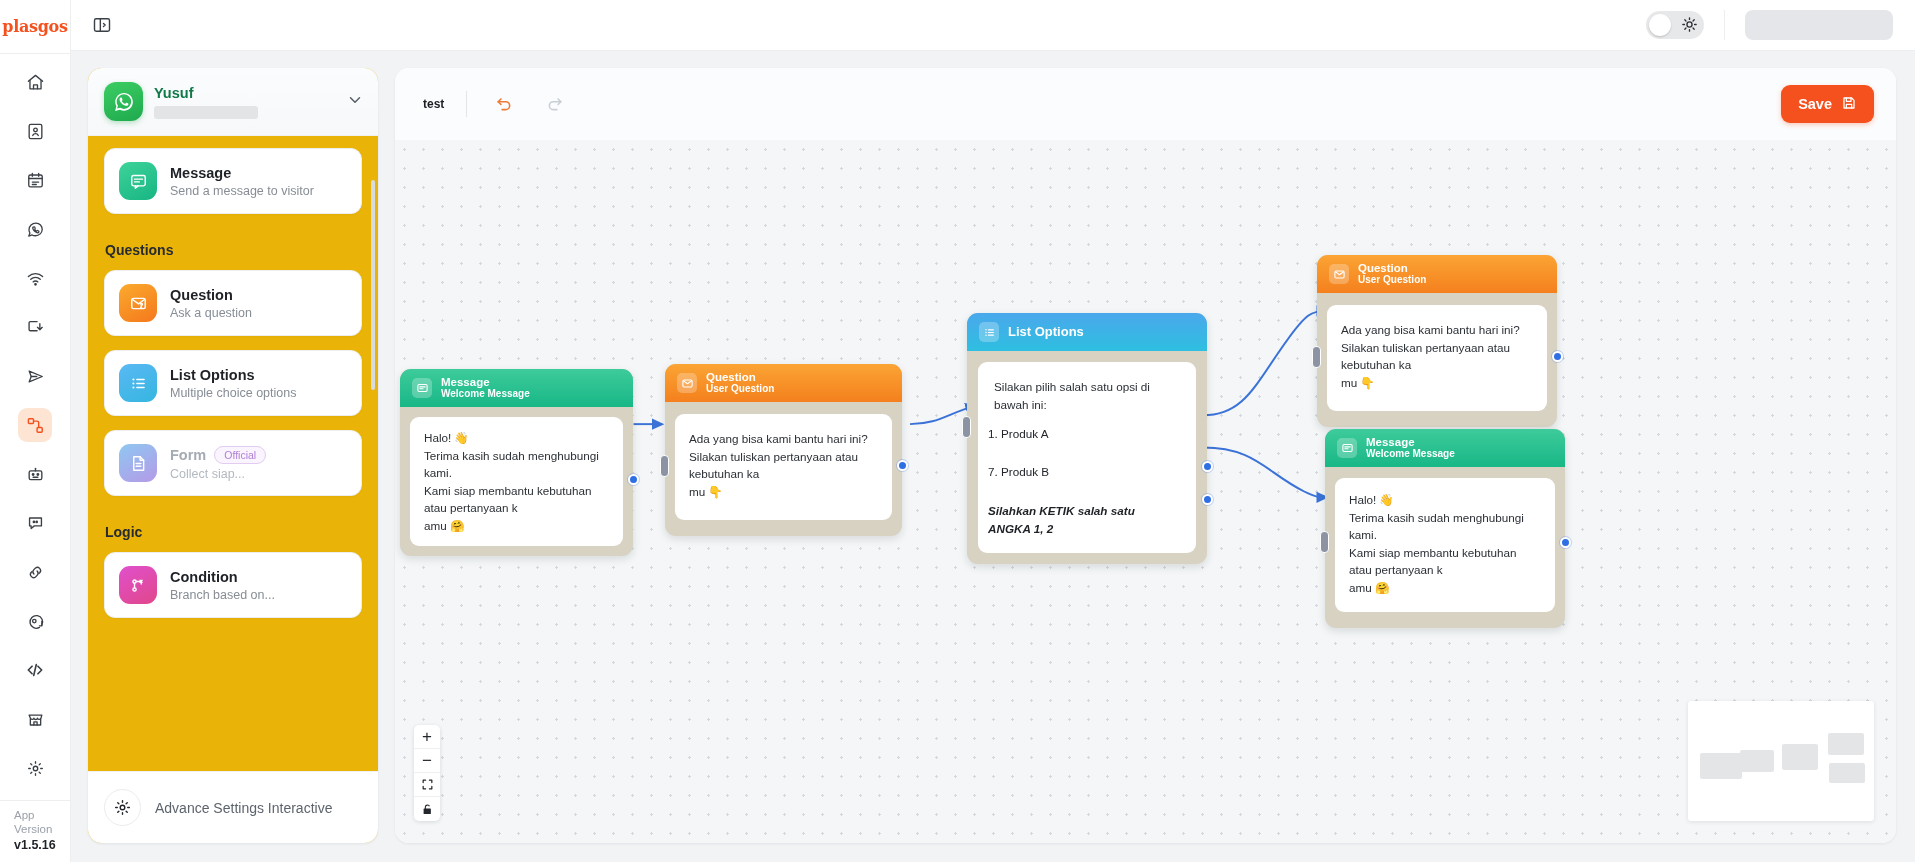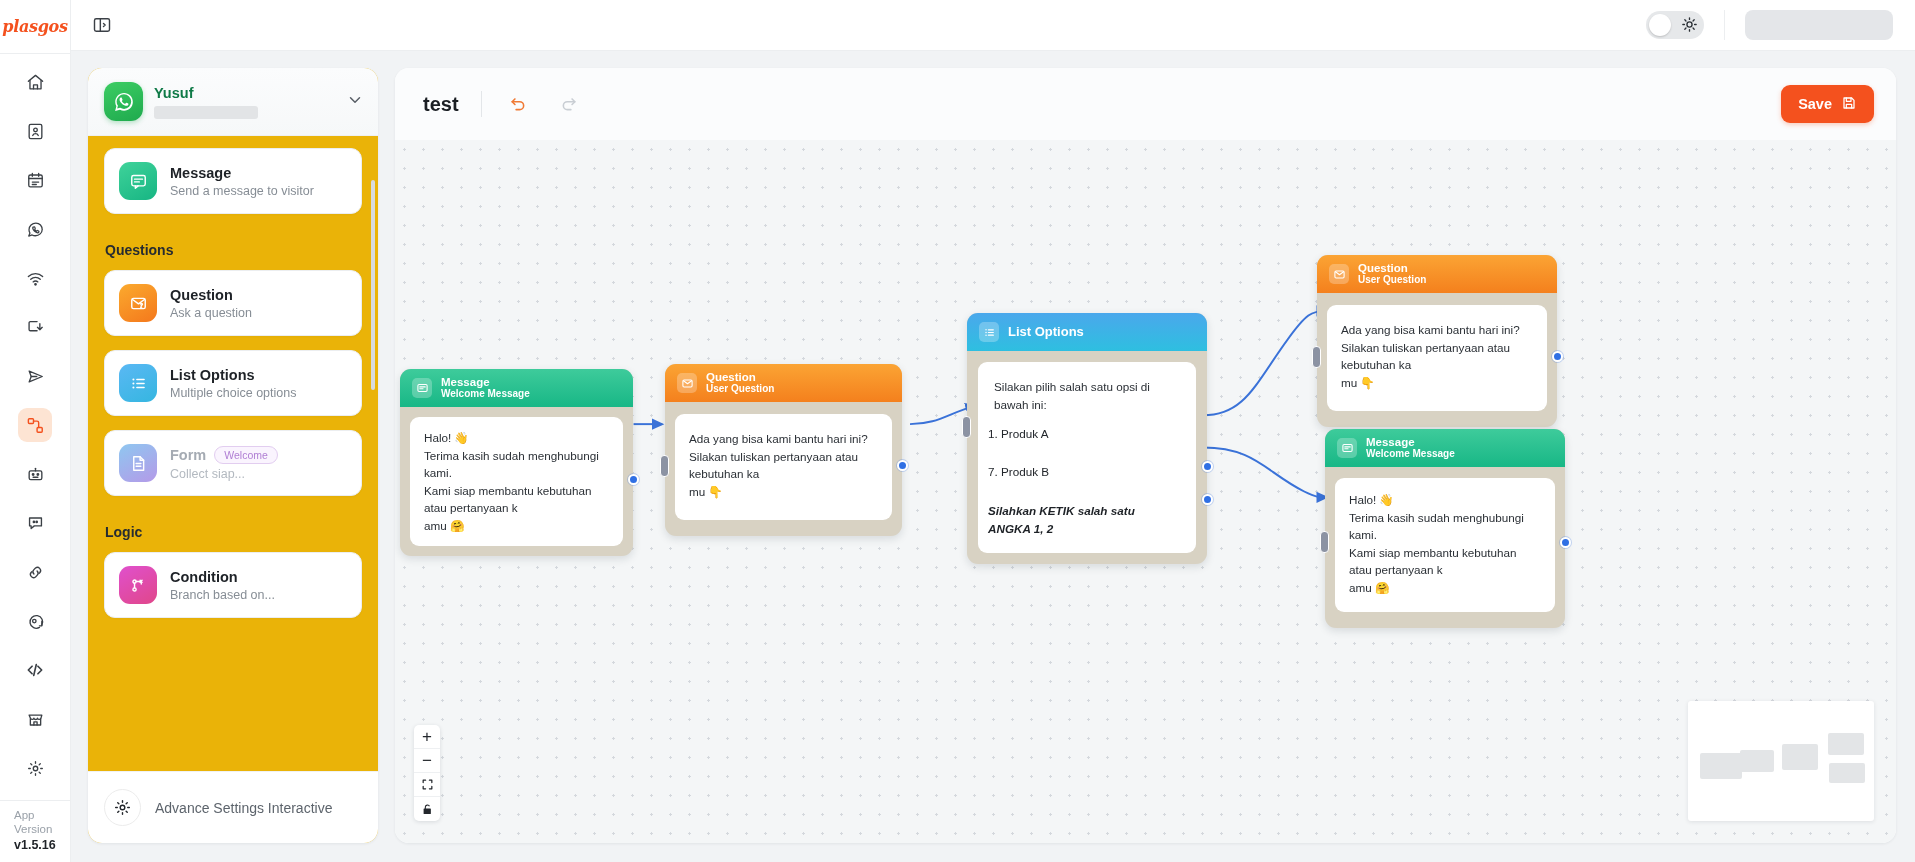--- a/index.html
+++ b/index.html
@@ -18,21 +18,21 @@
     background: #ffffff;
     border-right: 1px solid #eceef0;
     display: flex; flex-direction: column; align-items: center;
     flex: 0 0 71px;
   }
   .rail-logo {
     height: 69px; width: 100%;
     display: flex; align-items: center; justify-content: center;
     border-bottom: 1px solid #eceef0;
     font-family: "DejaVu Serif", serif;
-    font-style: italic; font-weight: bold;
+    font-weight: bold;
     font-size: 16px; color: #f4511e;
     letter-spacing: -0.3px;
   }
   .rail-icons {
     flex: 1; width: 100%;
     display: flex; flex-direction: column; align-items: center;
     padding-top: 11px; gap: 0px;
   }
   .rail-ico {
     width: 34px; height: 34px; margin-bottom: 15px;
@@ -191,21 +191,21 @@
     flex: 1; background: #fff; border-radius: 14px;
     box-shadow: 0 1px 3px rgba(20,30,45,.07);
     position: relative; overflow: hidden;
   }
   .canvas-head {
     height: 72px; display: flex; align-items: center;
     padding: 0 22px 0 28px;
     background: #fbfcfd;
     position: relative; z-index: 6;
   }
-  .flow-name { font-size: 20px; font-weight: bold; color: #1b1f24; }
+  .flow-name { font-size: 12px; font-weight: bold; color: #1b1f24; }
   .head-div { width: 1px; height: 26px; background: #e3e6e9; margin: 0 22px; }
   .undo, .redo {
     width: 30px; height: 30px; display: flex; align-items: center;
     justify-content: center; cursor: pointer;
   }
   .undo { color: #f07a35; }
   .redo { color: #c9ced4; margin-left: 20px; }
   .save-btn {
     margin-left: auto;
     background: #f4511e; color: #fff;
@@ -514,21 +514,21 @@
           <div class="ic ic-form">
             <svg width="19" height="19" viewBox="0 0 24 24" fill="none" stroke="currentColor" stroke-width="1.8" stroke-linecap="round" stroke-linejoin="round">
                 <path d="M6 3.5h8l4.5 4.5v12.5H6Z"></path>
                 <path d="M14 3.5V8h4.5"></path>
                 <path d="M9 12h6M9 15.5h6"></path>
               </svg>
           </div>
           <div class="node-txt">
             <div class="node-title">
               <span>Form</span>
-              <span class="badge-official">Welcome</span>
+              <span class="badge-official">Official</span>
             </div>
             <div class="node-desc">Collect siap...</div>
           </div>
         </div>
 
         <div class="grp-spacer"></div>
         <div class="grp-title">Logic</div>
 
         <div class="node-card">
           <div class="ic ic-condition">

